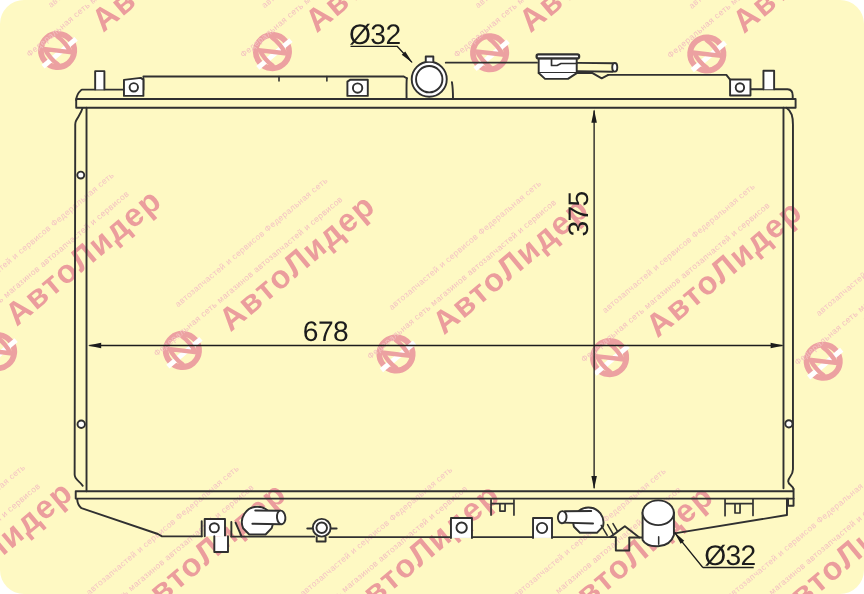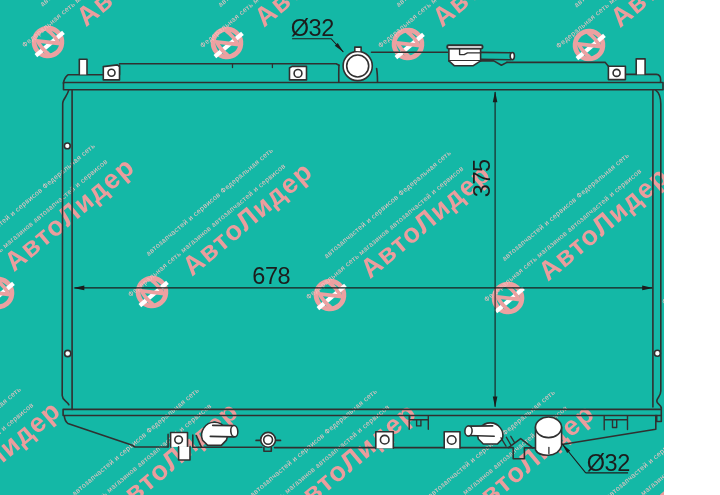--- a/index.html
+++ b/index.html
@@ -1,17 +1,17 @@
 <!DOCTYPE html>
 <html><head>
 <meta charset="utf-8">
 <style>
   html,body{margin:0;padding:0;background:#ffffff;}
-  #stage{position:relative;width:664px;height:495px;overflow:hidden;background:#14b8a6;
-         font-family:"Liberation Sans", sans-serif;}
+  #stage{position:relative;width:720px;height:495px;overflow:hidden;background:#fef9c3;
+         font-family:"Liberation Sans", sans-serif;border-radius:20px;}
   svg{position:absolute;left:0;top:0;will-change:transform;}
 </style>
 </head>
 <body>
 <div id="stage">
 
 <svg id="wm" width="720" height="495" viewBox="0 0 720 495">
 <defs>
   <g id="wlogo">
     <g transform="rotate(-40)">

